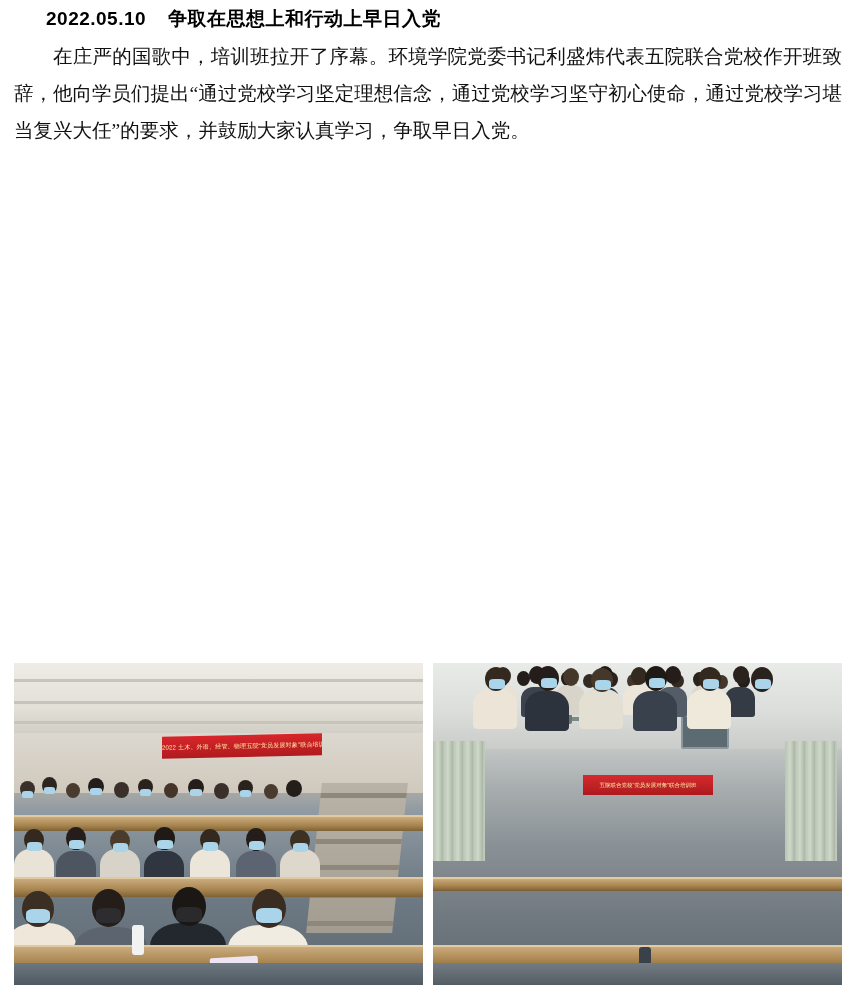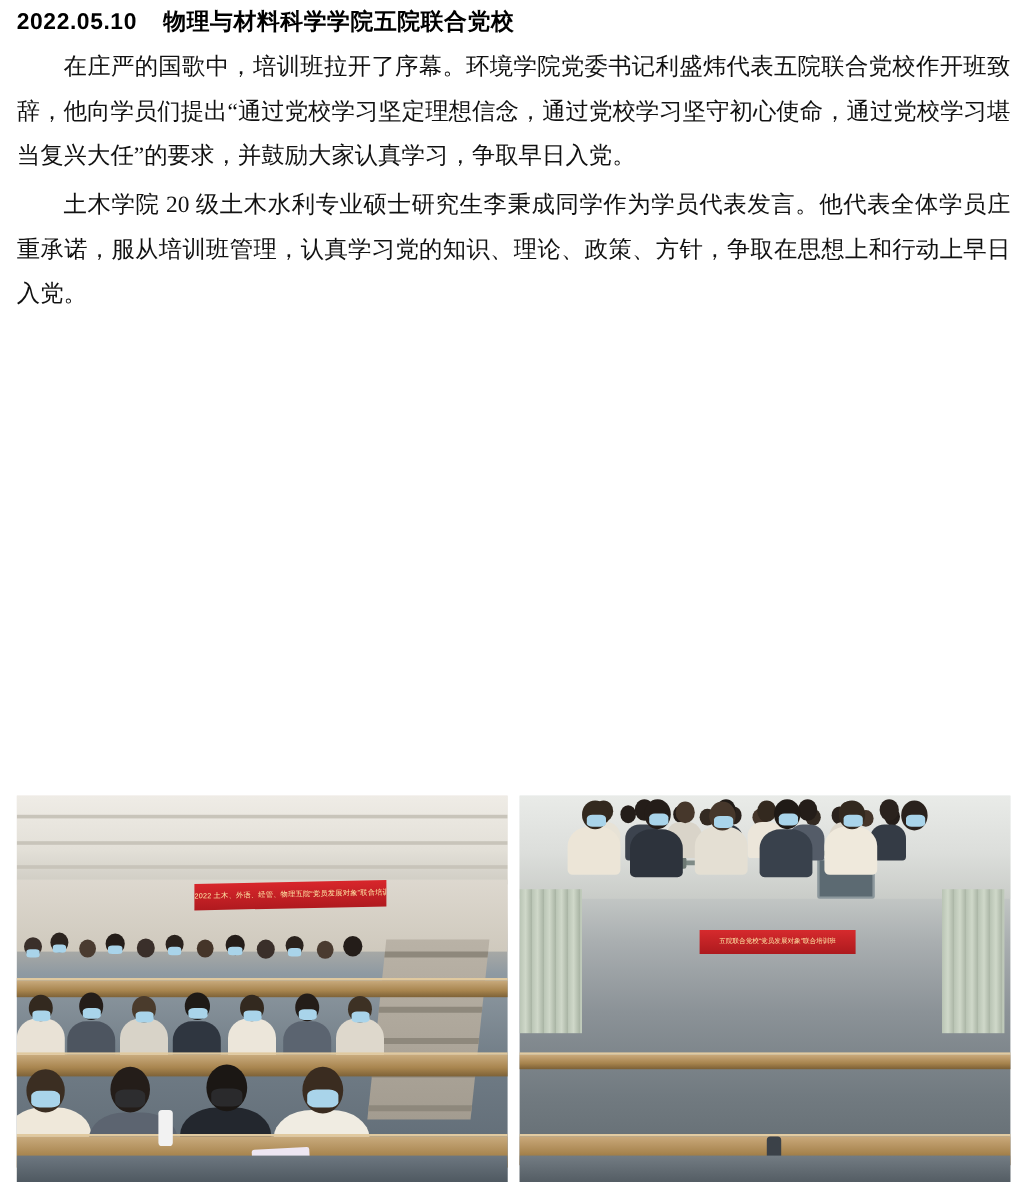--- a/index.html
+++ b/index.html
@@ -26,20 +26,21 @@
     font-weight: bold;
     font-size: 19px;
     line-height: 26px;
     letter-spacing: 0.5px;
     color: #000;
     margin: 0 0 6px 0;
     white-space: nowrap;
   }
   .doc-title .date {
     margin-right: 22px;
+    margin-left: 32px;
   }
   .body-text p {
     margin: 0 0 4px 0;
     font-size: 19.5px;
     line-height: 37px;
     text-align: justify;
     text-justify: inter-ideograph;
     text-indent: 2em;
     font-family: "Liberation Serif", "DejaVu Serif", serif;
     color: #111;
@@ -143,26 +144,25 @@
     background: linear-gradient(180deg, #caa97b 0%, #a6834d 60%, #7b5f35 100%);
     border-top: 2px solid #e2cba1;
   }
 </style>
 </head>
 <body>
 
 <div class="page">
 
   <h1 class="doc-title">
-    <span class="date">2022.05.10</span><span>物理与材料科学学院五院联合党校</span>
+    <span class="date">2022.05.10</span><span>争取在思想上和行动上早日入党</span>
   </h1>
 
   <div class="body-text">
     <p>在庄严的国歌中，培训班拉开了序幕。环境学院党委书记利盛炜代表五院联合党校作开班致辞，他向学员们提出“通过党校学习坚定理想信念，通过党校学习坚守初心使命，通过党校学习堪当复兴大任”的要求，并鼓励大家认真学习，争取早日入党。</p>
-    <p>土木学院 20 级土木水利专业硕士研究生李秉成同学作为学员代表发言。他代表全体学员庄重承诺，服从培训班管理，认真学习党的知识、理论、政策、方针，争取在思想上和行动上早日入党。</p>
   </div>
 
   <div class="photos">
 
     <div class="photo p1">
       <div class="ceiling"></div>
       <div class="ceil-line" style="top:16px;"></div>
       <div class="ceil-line" style="top:38px;"></div>
       <div class="ceil-line" style="top:58px;"></div>
       <div class="wall"></div>

